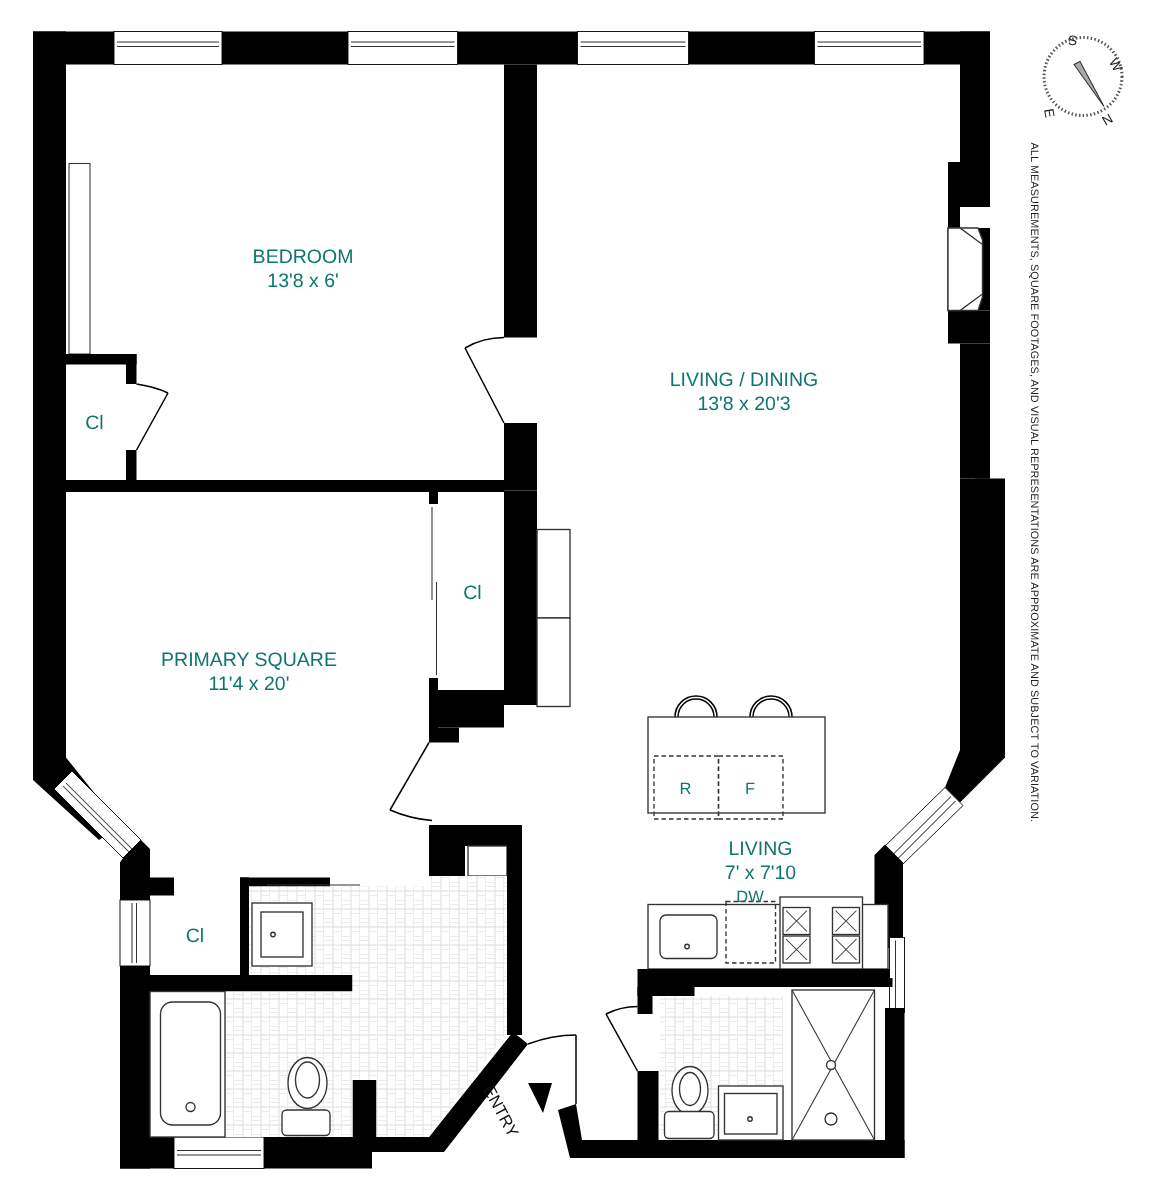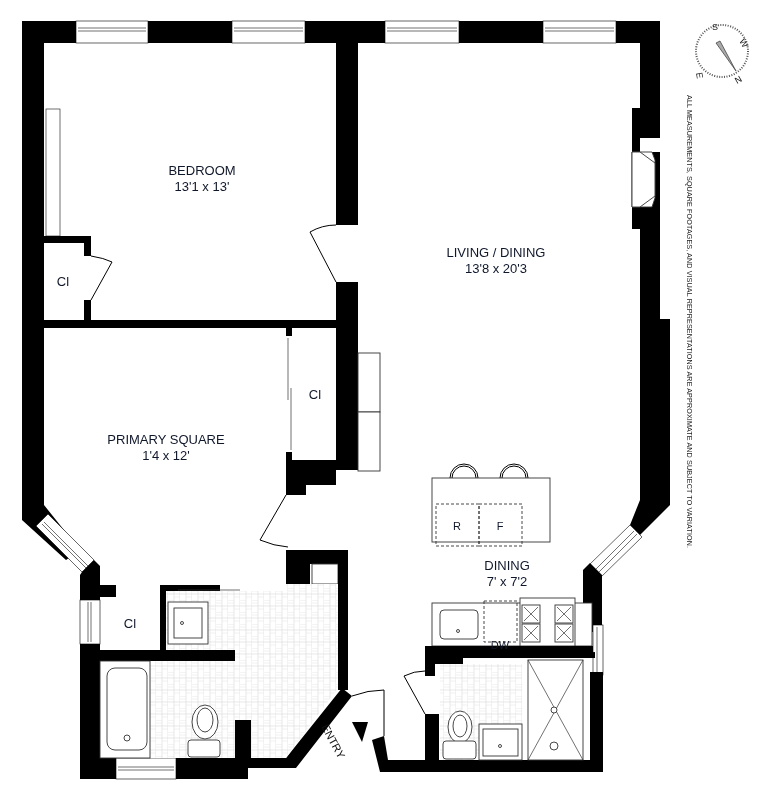--- a/index.html
+++ b/index.html
@@ -4,21 +4,21 @@
   <style>
     html, body { margin: 0; padding: 0; background: #ffffff; }
     body { width: 772px; height: 800px; position: relative; overflow: hidden; font-family: "Liberation Sans", sans-serif; }
     #plan { position: absolute; left: 0; top: 0; width: 772px; height: 800px; }
     .wall { fill: #000000; }
     .win { fill: #ffffff; stroke: #000; stroke-width: 0.6; }
     .line { fill: none; stroke: #000; stroke-width: 1; }
     .thin { fill: none; stroke: #333; stroke-width: 0.7; }
     .fix { fill: #fff; stroke: #333; stroke-width: 0.9; }
     .dash { fill: none; stroke: #333; stroke-width: 0.9; stroke-dasharray: 3 2; }
-    .label { position: absolute; text-align: center; color: #0f172a; font-size: 13px; line-height: 16px; white-space: nowrap; transform: translateX(-50%); }
+    .label { position: absolute; text-align: center; color: #0f766e; font-size: 13px; line-height: 16px; white-space: nowrap; transform: translateX(-50%); }
     .small { font-size: 11px; }
     .disclaimer { position: absolute; left: 684px; top: 95px; width: 14px; height: 420px; }
     .disclaimer span { position: absolute; left: 0; top: 0; transform-origin: 0 0; transform: translate(10px, 0) rotate(90deg); white-space: nowrap; font-size: 7.2px; color: #222; letter-spacing: 0.1px; }
     .compass-letter { font-family: "Liberation Sans", sans-serif; font-size: 9px; fill: #222; }
   </style>
 </head>
 <body>
 
 <svg id="plan" viewBox="0 0 772 800" xmlns="http://www.w3.org/2000/svg">
   <defs>
@@ -246,40 +246,40 @@
     <polygon points="-6,-8 -2,-10 14,20" fill="#aaa" stroke="#333" stroke-width="0.7"></polygon>
     <text class="compass-letter" x="-10" y="-21">S</text>
     <text class="compass-letter" x="17" y="-10" transform="rotate(60 17 -10)">W</text>
     <text class="compass-letter" x="15" y="33" transform="rotate(-30 15 33)">N</text>
     <text class="compass-letter" x="-26" y="22" transform="rotate(80 -26 22)">E</text>
   </g>
 </svg>
 
 <div class="label" style="left:202px; top:163px;">
   <div>BEDROOM</div>
-  <div>13'1 x 13'</div>
+  <div>13'8 x 6'</div>
 </div>
 <div class="label" style="left:496px; top:245px;">
   <div>LIVING / DINING</div>
   <div>13'8 x 20'3</div>
 </div>
 <div class="label" style="left:166px; top:432px;">
   <div>PRIMARY SQUARE</div>
-  <div>1'4 x 12'</div>
+  <div>11'4 x 20'</div>
 </div>
 <div class="label" style="left:507px; top:558px;">
-  <div>DINING</div>
-  <div>7' x 7'2</div>
+  <div>LIVING</div>
+  <div>7' x 7'10</div>
 </div>
 
 <div class="label" style="left:63px; top:274px;">Cl</div>
 <div class="label" style="left:315px; top:387px;">Cl</div>
 <div class="label" style="left:130px; top:616px;">Cl</div>
 
 <div class="label small" style="left:457px; top:518px;">R</div>
 <div class="label small" style="left:500px; top:518px;">F</div>
-<div class="label small" style="left:500px; top:637px;">DW</div>
+<div class="label small" style="left:500px; top:590px;">DW</div>
 
 <div style="position:absolute; left:330px; top:722px; transform: rotate(62deg); transform-origin: 0 0; font-size:11px; color:#111; white-space:nowrap;">ENTRY</div>
 
 <div class="disclaimer">
   <span>ALL MEASUREMENTS, SQUARE FOOTAGES, AND VISUAL REPRESENTATIONS ARE APPROXIMATE AND SUBJECT TO VARIATION.</span>
 </div>
 
 </body></html>

